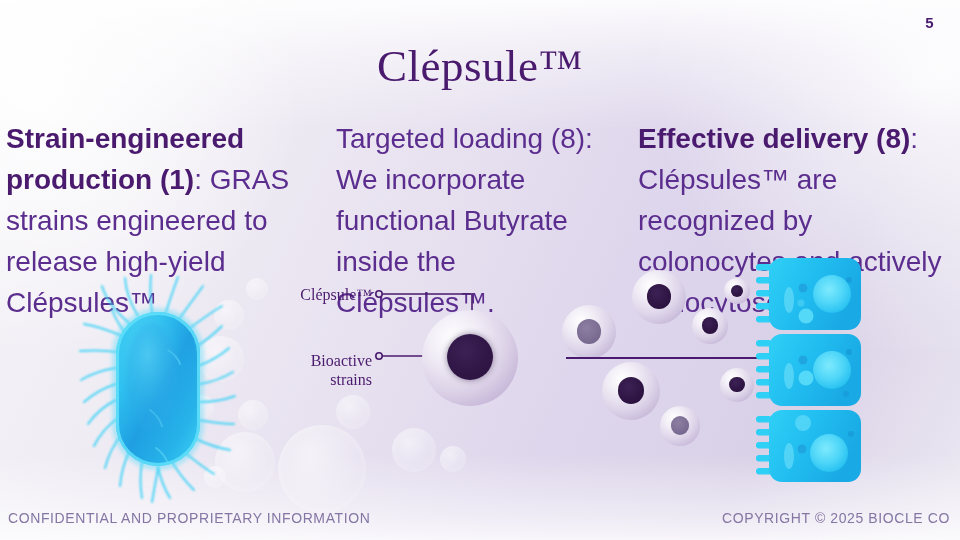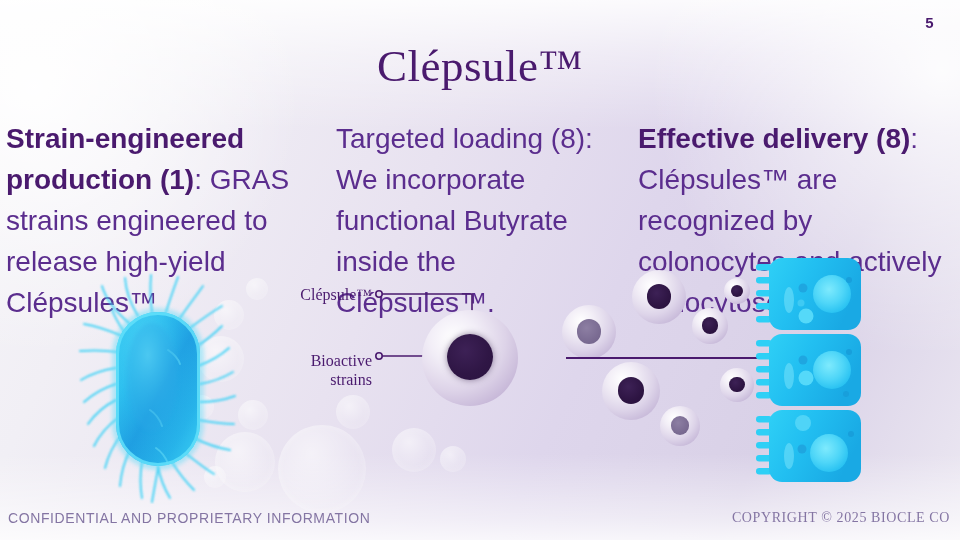--- a/index.html
+++ b/index.html
@@ -98,21 +98,21 @@
 
   #colonocytes{position:absolute;left:756px;top:256px;width:118px;height:230px;}
 
   
   .footer{
     position:absolute;bottom:14px;
     font-size:14px;letter-spacing:.6px;color:#8475a3;
     font-family:"Liberation Sans", sans-serif;
   }
   #footer-left{left:8px;}
-  #footer-right{right:10px;font-family:Liberation Serif, serif;}
+  #footer-right{right:10px;}
 </style>
 </head>
 <body>
 
 <div id="slide">
 
   <div id="wash"></div>
   <div id="glow-left"></div>
   <div id="glow-right"></div>
 

